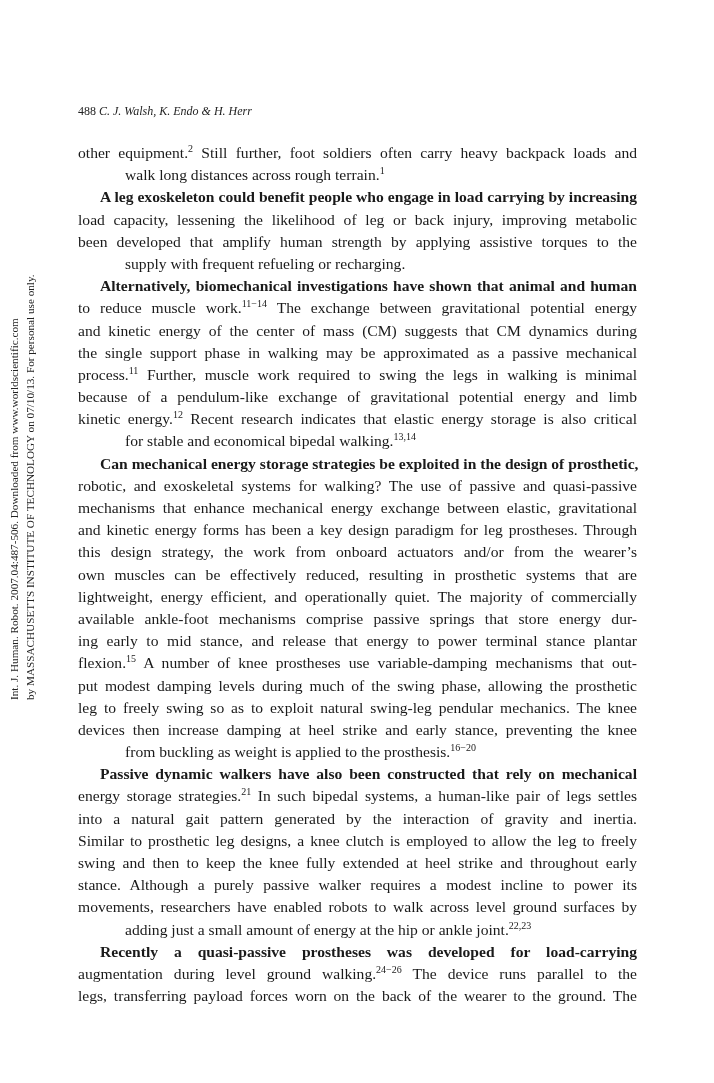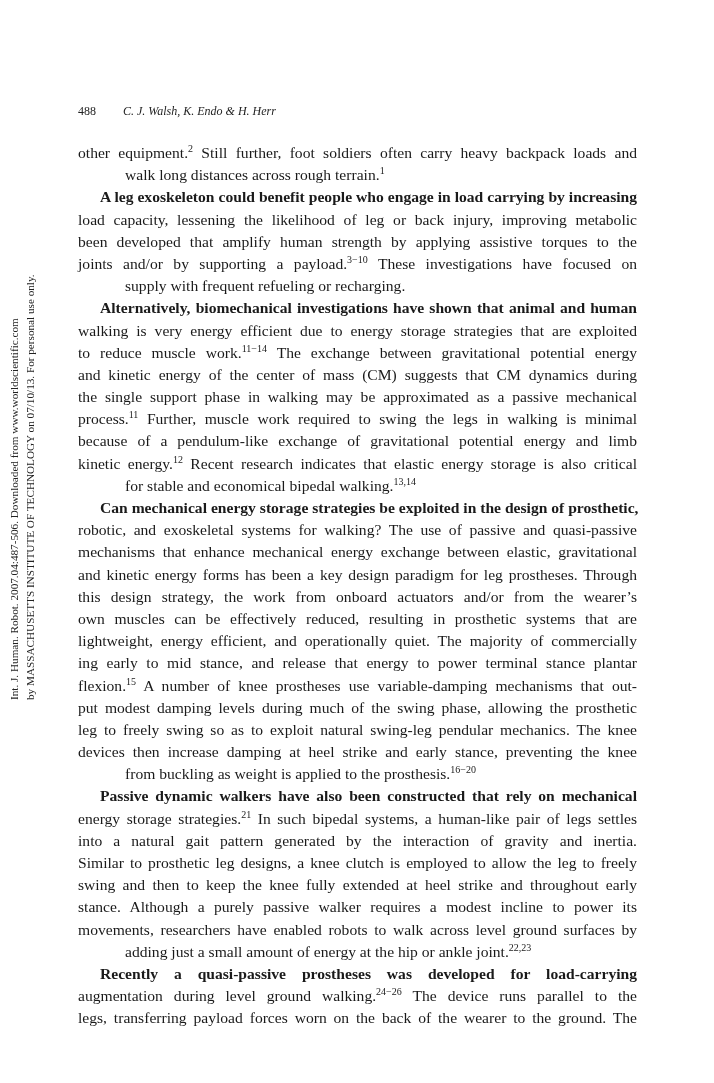--- a/index.html
+++ b/index.html
@@ -6,21 +6,21 @@
   body { width: 714px; height: 1083px; position: relative; overflow: hidden;
          font-family: "DejaVu Serif", "Liberation Serif", serif; color: #1a1a1a; }
   .sidebar { position: absolute; left: 0; top: 0; width: 50px; height: 1083px; }
   .side-line { position: absolute; white-space: nowrap; font-family: "Liberation Serif", serif;
                font-size: 11.2px; color: #222; transform-origin: 0 0; transform: rotate(-90deg); }
   .side-line.l1 { left: 8px; top: 700px; }
   .side-line.l2 { left: 24px; top: 700px; }
   .running-head { position: absolute; left: 78px; top: 104px; font-size: 12px;
                   font-family: "Liberation Serif", serif; color: #222; }
   .running-head .pg { }
-  .running-head .auth { font-style: italic; margin-left: 24px; }
+  .running-head .auth { font-style: italic; }
   .body { position: absolute; left: 78px; top: 142px; width: 559px; }
   .line { font-family: "Liberation Serif", serif; font-size: 15.6px; line-height: 22.2px;
           height: 22.2px; white-space: nowrap; text-align: justify; text-align-last: justify;
           overflow: visible; }
   .line.last { text-align-last: left; margin-left: 47px; }
   .line.indent { padding-left: 22px; font-weight: bold; }
   sup { font-size: 10px; line-height: 0; vertical-align: 6px; }
 </style>
 </head>
 <body>
@@ -34,38 +34,37 @@
   <span class="pg">488</span>
   <span class="auth">C. J. Walsh, K. Endo &amp; H. Herr</span>
 </div>
 
 <div class="body" id="body-text">
     <div class="line"><span>other equipment.</span><sup>2</sup><span> Still further, foot soldiers often carry heavy backpack loads and</span></div>
     <div class="line last"><span>walk long distances across rough terrain.</span><sup>1</sup></div>
     <div class="line indent"><span>A leg exoskeleton could benefit people who engage in load carrying by increasing</span></div>
     <div class="line"><span>load capacity, lessening the likelihood of leg or back injury, improving metabolic</span></div>
     <div class="line"><span>been developed that amplify human strength by applying assistive torques to the</span></div>
-    <div class="line"><span>joints and/or by supporting a payload.</span><sup>3−10</sup><span> These investigations have focused on</span></div>
     <div class="line last"><span>supply with frequent refueling or recharging.</span></div>
     <div class="line indent"><span>Alternatively, biomechanical investigations have shown that animal and human</span></div>
-    <div class="line"><span>walking is very energy efficient due to energy storage strategies that are exploited</span></div>
     <div class="line"><span>to reduce muscle work.</span><sup>11−14</sup><span> The exchange between gravitational potential energy</span></div>
     <div class="line"><span>and kinetic energy of the center of mass (CM) suggests that CM dynamics during</span></div>
     <div class="line"><span>the single support phase in walking may be approximated as a passive mechanical</span></div>
     <div class="line"><span>process.</span><sup>11</sup><span> Further, muscle work required to swing the legs in walking is minimal</span></div>
     <div class="line"><span>because of a pendulum-like exchange of gravitational potential energy and limb</span></div>
     <div class="line"><span>kinetic energy.</span><sup>12</sup><span> Recent research indicates that elastic energy storage is also critical</span></div>
     <div class="line last"><span>for stable and economical bipedal walking.</span><sup>13,14</sup></div>
     <div class="line indent"><span>Can mechanical energy storage strategies be exploited in the design of prosthetic,</span></div>
     <div class="line"><span>robotic, and exoskeletal systems for walking? The use of passive and quasi-passive</span></div>
     <div class="line"><span>mechanisms that enhance mechanical energy exchange between elastic, gravitational</span></div>
     <div class="line"><span>and kinetic energy forms has been a key design paradigm for leg prostheses. Through</span></div>
     <div class="line"><span>this design strategy, the work from onboard actuators and/or from the wearer’s</span></div>
     <div class="line"><span>own muscles can be effectively reduced, resulting in prosthetic systems that are</span></div>
     <div class="line"><span>lightweight, energy efficient, and operationally quiet. The majority of commercially</span></div>
+    <div class="line"><span>available ankle-foot mechanisms comprise passive springs that store energy dur-</span></div>
     <div class="line"><span>ing early to mid stance, and release that energy to power terminal stance plantar</span></div>
     <div class="line"><span>flexion.</span><sup>15</sup><span> A number of knee prostheses use variable-damping mechanisms that out-</span></div>
     <div class="line"><span>put modest damping levels during much of the swing phase, allowing the prosthetic</span></div>
     <div class="line"><span>leg to freely swing so as to exploit natural swing-leg pendular mechanics. The knee</span></div>
     <div class="line"><span>devices then increase damping at heel strike and early stance, preventing the knee</span></div>
     <div class="line last"><span>from buckling as weight is applied to the prosthesis.</span><sup>16−20</sup></div>
     <div class="line indent"><span>Passive dynamic walkers have also been constructed that rely on mechanical</span></div>
     <div class="line"><span>energy storage strategies.</span><sup>21</sup><span> In such bipedal systems, a human-like pair of legs settles</span></div>
     <div class="line"><span>into a natural gait pattern generated by the interaction of gravity and inertia.</span></div>
     <div class="line"><span>Similar to prosthetic leg designs, a knee clutch is employed to allow the leg to freely</span></div>

